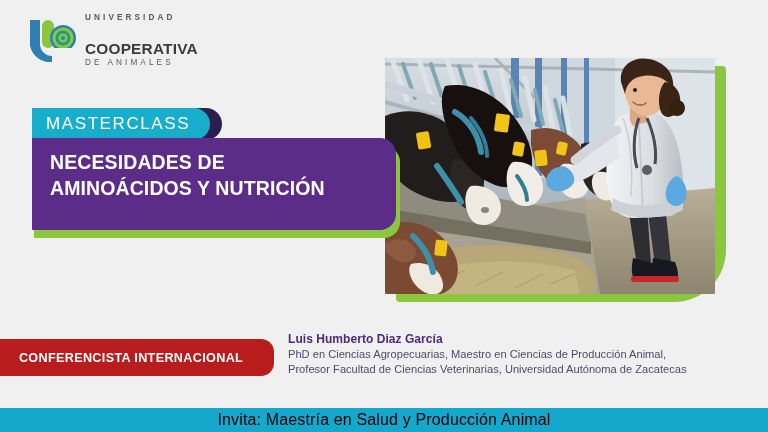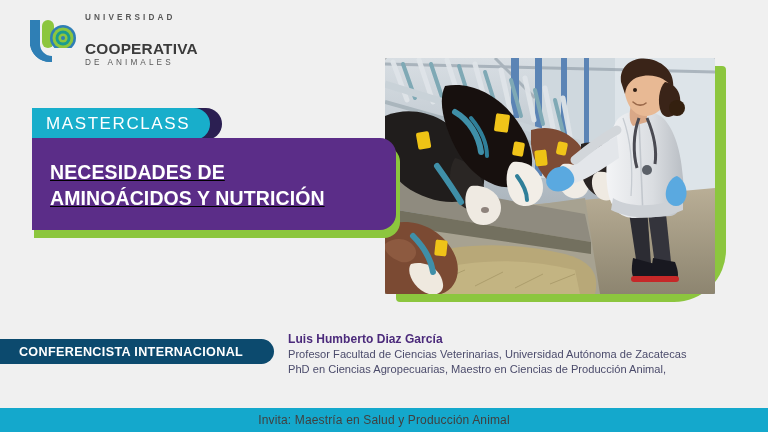--- a/index.html
+++ b/index.html
@@ -69,33 +69,32 @@
     width:366px; height:92px;
     background:#8cc63e;
     border-radius:0 16px 16px 0;
   }
   
   #title-box{
     position:absolute; left:32px; top:138px;
     width:364px; height:92px;
     background:#5b2d88;
     border-radius:0 16px 16px 0;
-    padding:21px 16px 0 18px;
-    text-decoration:underline;
+    padding:11px 16px 0 18px;
   }
   .title-line{
     color:#ffffff; font-size:19.5px; font-weight:700;
     letter-spacing:0.1px; line-height:26px; white-space:nowrap;
   }
 
   
   #conf-badge{
     position:absolute; left:0px; top:339px;
-    width:274px; height:25px;
-    background:#0c4a6e;
+    width:274px; height:37px;
+    background:#b91c1c;
     border-radius:0 13px 13px 0;
     display:flex; align-items:center; justify-content:center;
   }
   #conf-label{
     color:#ffffff; font-size:12.6px; font-weight:700;
     letter-spacing:0.35px; padding-right:12px;
   }
 
   
   #speaker{
@@ -111,21 +110,21 @@
   }
 
   
   #bottom-bar{
     position:absolute; left:0; top:408px;
     width:768px; height:24px;
     background:#14a8cc;
     display:flex; align-items:center; justify-content:center;
   }
   #bottom-label{
-    color:#404040; font-size:12px; font-weight:400;
+    color:#000000; font-size:16px; font-weight:400;
     letter-spacing:0.15px;
   }
 </style>
 </head>
 <body>
 
 <div id="logo-block">
   <span>
     <svg id="logo-mark" viewBox="0 0 48 44" xmlns="http://www.w3.org/2000/svg">
 
@@ -315,19 +314,19 @@
 <div id="title-box">
   <div class="title-line">NECESIDADES DE</div>
   <div class="title-line">AMINOÁCIDOS Y NUTRICIÓN</div>
 </div>
 
 <div id="conf-badge">
   <span id="conf-label">CONFERENCISTA INTERNACIONAL</span>
 </div>
 <div id="speaker">
   <div id="speaker-name">Luis Humberto Diaz García</div>
+  <div class="speaker-credential">PhD en Ciencias Agropecuarias, Maestro en Ciencias de Producción Animal,</div>
   <div class="speaker-credential">Profesor Facultad de Ciencias Veterinarias, Universidad Autónoma de Zacatecas</div>
-  <div class="speaker-credential">PhD en Ciencias Agropecuarias, Maestro en Ciencias de Producción Animal,</div>
 </div>
 
 <div id="bottom-bar">
   <span id="bottom-label">Invita: Maestría en Salud y Producción Animal</span>
 </div>
 
 </body></html>

